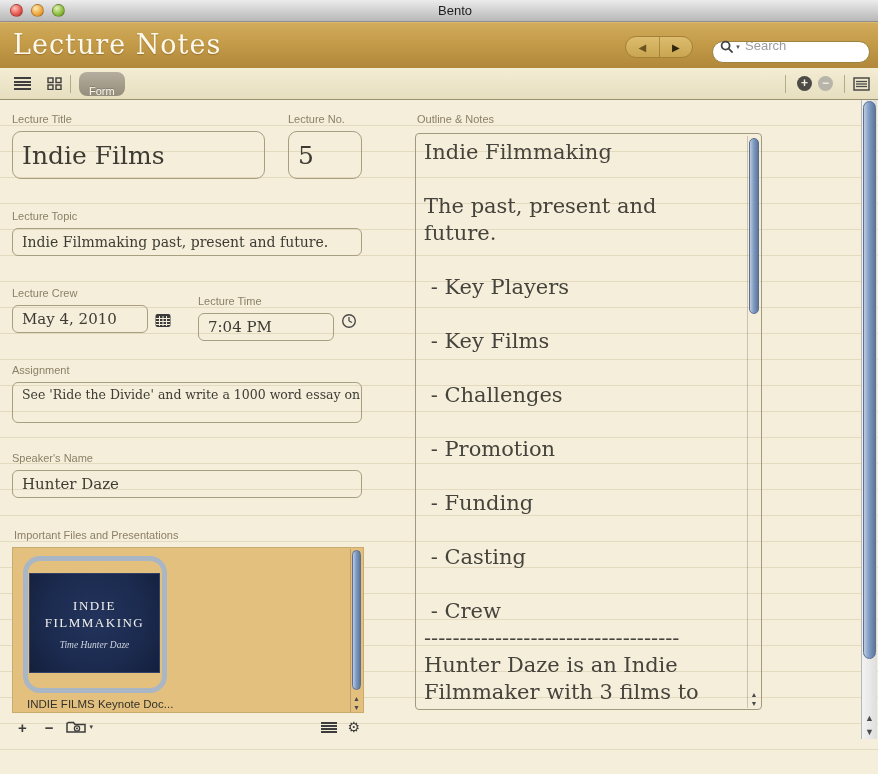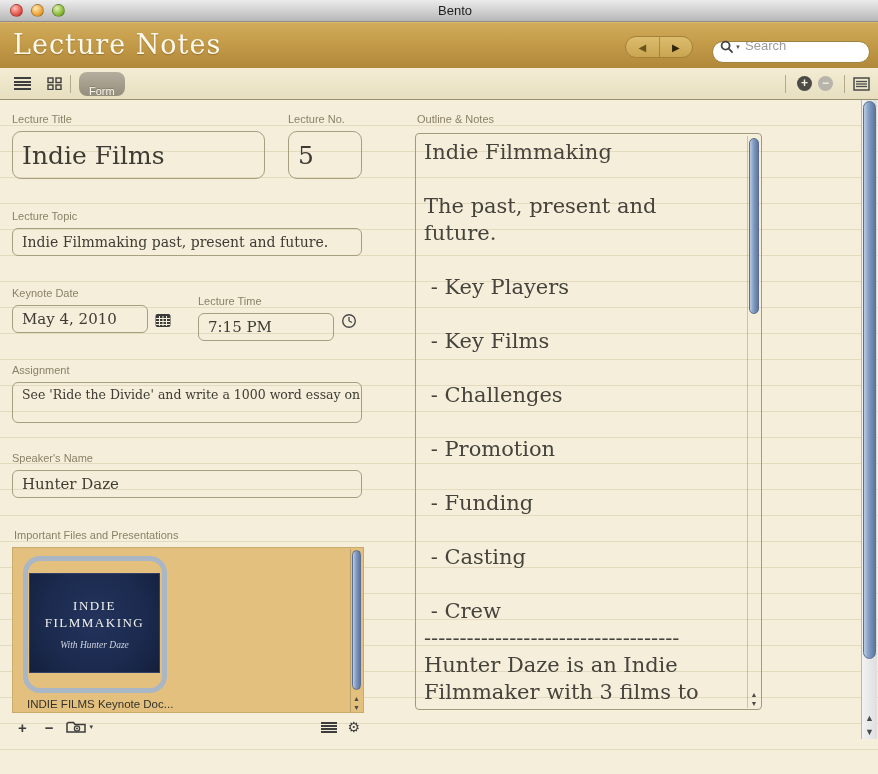--- a/index.html
+++ b/index.html
@@ -214,38 +214,38 @@
       <div class="fld-label">Lecture No.</div>
       <div class="fld-box big" style="width:74px; height:48px; font-size:25px;">5</div>
     </div>
 
     <div class="fld" style="left:12px; top:110px;">
       <div class="fld-label">Lecture Topic</div>
       <div class="fld-box" style="width:350px; height:28px; font-size:14px;">Indie Filmmaking past, present and future.</div>
     </div>
 
     <div class="fld" style="left:12px; top:187px;">
-      <div class="fld-label">Keynote Date</div>
+      <div class="fld-label">Lecture Crew</div>
       <div class="fld-box" style="width:136px; height:28px; font-size:15px;">May 4, 2010</div>
     </div>
     <svg class="cal-icon" style="left:155px; top:213px;" width="16" height="15" viewBox="0 0 16 15">
       <rect x="0.5" y="1" width="15" height="13" rx="2" fill="#3a3a3a"></rect>
       <g stroke="#f5eeda" stroke-width="1">
         <line x1="4.5" y1="3" x2="4.5" y2="13"></line>
           <line x1="8" y1="3" x2="8" y2="13"></line>
           <line x1="11.5" y1="3" x2="11.5" y2="13"></line>
         <line x1="1" y1="5.5" x2="15" y2="5.5"></line>
           <line x1="1" y1="8.5" x2="15" y2="8.5"></line>
           <line x1="1" y1="11.5" x2="15" y2="11.5"></line>
       </g>
     </svg>
 
     <div class="fld" style="left:198px; top:187px;margin-top:8px;">
       <div class="fld-label">Lecture Time</div>
-      <div class="fld-box" style="width:136px; height:28px; font-size:15px;">7:15 PM</div>
+      <div class="fld-box" style="width:136px; height:28px; font-size:15px;">7:04 PM</div>
     </div>
     <svg class="clk-icon" style="left:341px; top:213px;" width="16" height="16" viewBox="0 0 16 16">
       <circle cx="8" cy="8" r="6.3" fill="none" stroke="#4a4a4a" stroke-width="1.4"></circle>
       <line x1="8" y1="8" x2="8" y2="4" stroke="#4a4a4a" stroke-width="1.3"></line>
       <line x1="8" y1="8" x2="11" y2="9.5" stroke="#4a4a4a" stroke-width="1.3"></line>
     </svg>
 
     <div class="fld" style="left:12px; top:264px;">
       <div class="fld-label">Assignment</div>
       <div class="fld-box" style="width:350px; height:41px; font-size:12.5px; align-items:flex-start; padding-top:4px;">See 'Ride the Divide' and write a 1000 word essay on it.</div>
@@ -255,21 +255,21 @@
       <div class="fld-label">Speaker's Name</div>
       <div class="fld-box" style="width:350px; height:28px; font-size:15px;">Hunter Daze</div>
     </div>
 
     <div class="fld-label" style="position:absolute; left:14px; top:429px;">Important Files and Presentations</div>
 
     <div class="media-box">
       <div class="thumb-sel">
         <div class="slide">
           <div class="slide-title">INDIE FILMMAKING</div>
-          <div class="slide-sub">With Hunter Daze</div>
+          <div class="slide-sub">Time Hunter Daze</div>
         </div>
       </div>
       <div class="media-caption">INDIE FILMS Keynote Doc...</div>
       <div class="vscroll media-scroll">
         <div class="vthumb" style="top:1px; height:140px;"></div>
         <div class="varrows">
           <span>▲</span>
           <span>▼</span>
         </div>
       </div>

